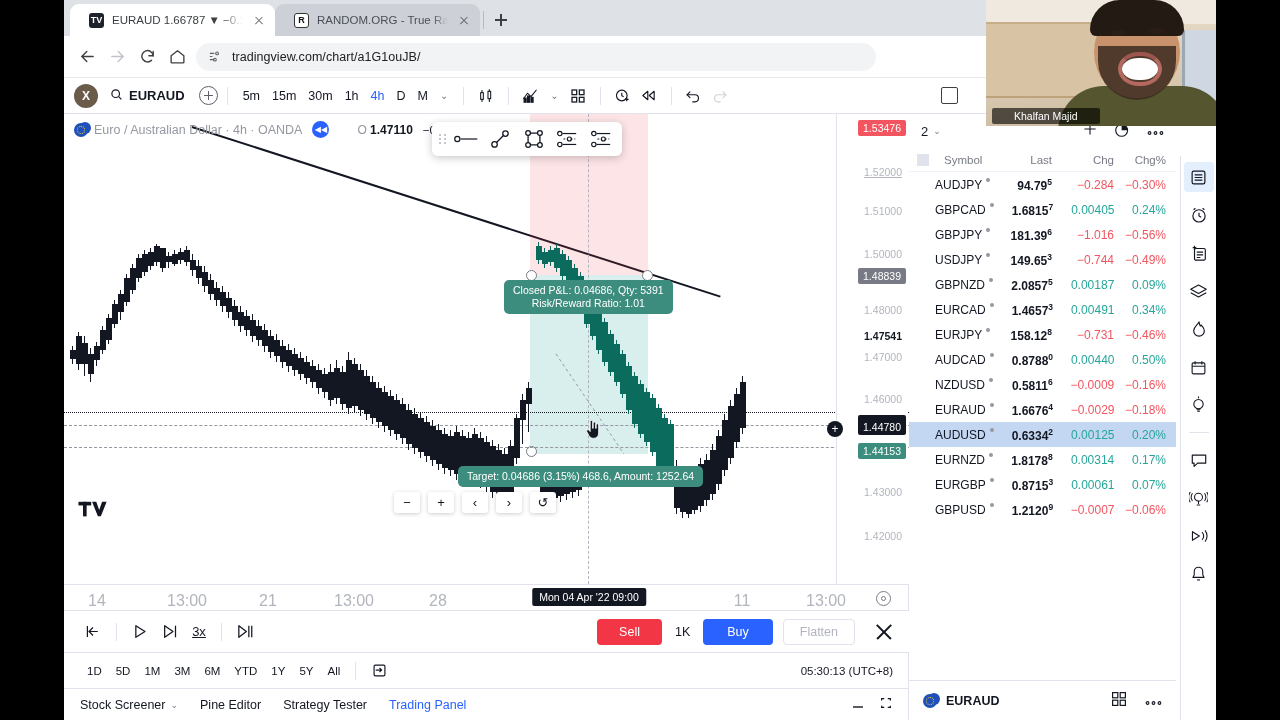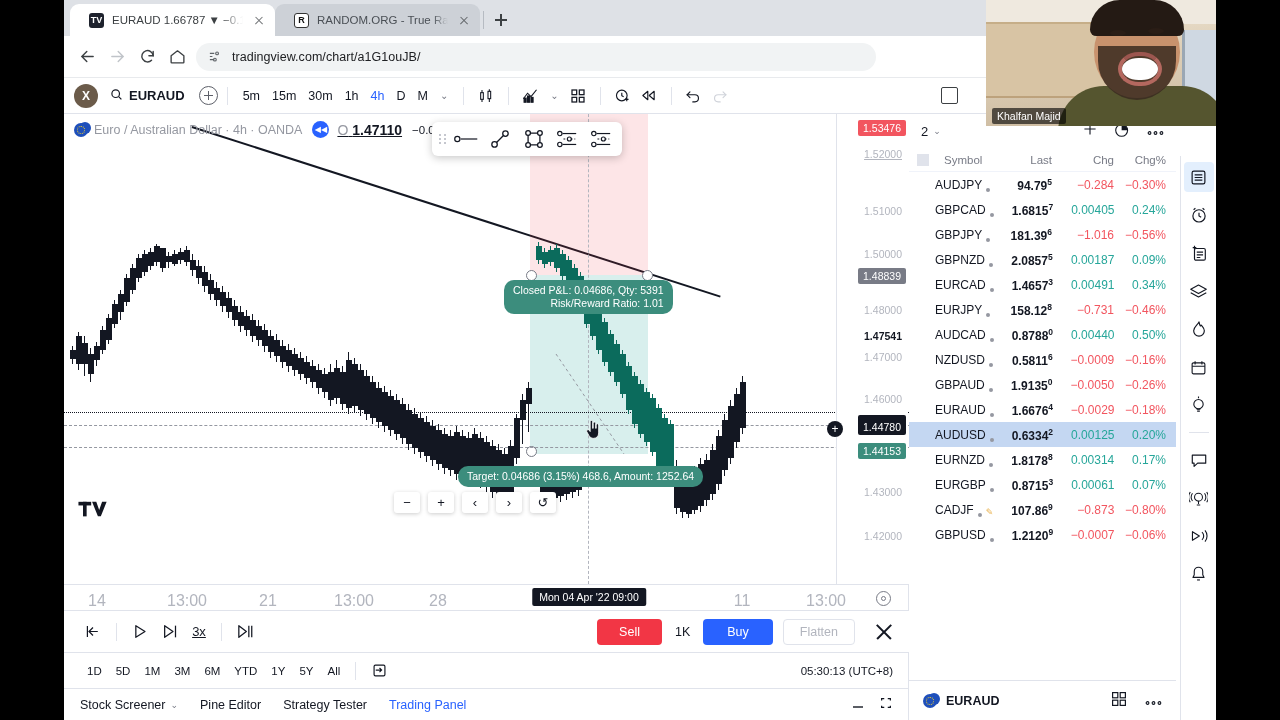--- a/index.html
+++ b/index.html
@@ -121,21 +121,21 @@
   .euflag {
     width:14px;height:14px;border-radius:50%;background:#1e4fbb;position:relative;flex:0 0 14px;
     box-shadow: 4px -2px 0 -1px #1e4fbb;
   }
   .euflag::after{content:"";position:absolute;inset:3px;border:1.2px dotted #f5d32a;border-radius:50%;}
   .legend .lt { font-size:12.5px; color:#9598a1; white-space:nowrap;}
   .legend .back-btn {
     width:17px;height:17px;border-radius:50%;background:#2962ff;color:#fff;font-size:8px;
     display:flex;align-items:center;justify-content:center;margin-left:4px;
   }
-  .legend .ohlc { font-size:14px; color:#131722; margin-left:2px; white-space:nowrap;text-decoration:underline;}
+  .legend .ohlc { font-size:12px; color:#131722; margin-left:22px; white-space:nowrap;}
   .legend .ohlc .k { color:#9598a1; }
   .legend .chg { font-size:11.5px; color:#131722; margin-left:4px; }
 
   
   .draw-float {
     position:absolute; left: 368px; top: 8px; height: 34px; background:#fff; border-radius:6px;
     box-shadow: 0 2px 8px rgba(0,0,0,.22); display:flex; align-items:center; padding: 0 4px; gap:2px; z-index: 12;
   }
   .draw-float .grip { width:12px; height:20px; display:flex; flex-wrap:wrap; align-content:center; gap:2px 3px; padding-left:3px; }
   .draw-float .grip i { width:2px;height:2px;background:#b2b5be;border-radius:50%; display:block;}
@@ -197,21 +197,21 @@
   .wl-head .acts { margin-left:auto; display:flex; align-items:center; gap:16px; color:#131722;}
   .wl-cols { height:24px; display:flex; align-items:center; font-size:11.5px; color:#787b86;
              border-bottom:1px solid #f0f3fa; padding: 0 10px 0 8px;}
   .c-flag { width: 12px; flex:0 0 12px;}
   .c-sym { flex: 1 1 auto; padding-left:15px;}
   .c-last{ width: 60px; text-align:right;}
   .c-chg { width: 62px; text-align:right;}
   .c-pct { width: 52px; text-align:right;}
   .wl-row { height:25px; display:flex; align-items:center; font-size:12px; padding: 0 10px 0 8px; }
   .wl-row.sel { background:#c4d7f2; }
-  .wl-row .c-sym { color:#131722; display:flex; align-items:flex-end; gap:4px; padding-left:6px;}
+  .wl-row .c-sym { color:#131722; display:flex; align-items:flex-start; gap:4px; padding-left:6px;}
   .dot { width:4px;height:4px;border-radius:50%;background:#9598a1; display:inline-block;}
   .wl-row .c-last { color:#131722; font-weight:700; }
   .wl-row .c-last sup { font-weight:700; font-size:8.5px; }
   .up { color:#26a69a; } .down { color:#f2555f; }
   .flagmark { width:8px;height:12px;border-radius:1px; }
   .wl-foot { position:absolute; left:0; bottom:0; width:267px; height:40px; border-top:1px solid #e0e3eb;
              display:flex; align-items:center; padding: 0 14px; gap:9px;}
   .wl-foot .fname { font-size:12.5px; font-weight:700; color:#131722;}
   .wl-foot .facts { margin-left:auto; display:flex; align-items:center; gap:18px; color:#131722;}
 
@@ -233,31 +233,31 @@
   .cam .head { position:absolute; left:108px; top:6px; width:86px; height:92px; border-radius:46px/50px;
                background:#c8926d; }
   .cam .hair { position:absolute; left:104px; top:0px; width:94px; height:36px; border-radius:47px 47px 10px 10px; background:#241a14;}
   .cam .beard { position:absolute; left:112px; top:46px; width:78px; height:54px; border-radius:0 0 40px 40px; background:#3a2a20; opacity:.85;}
   .cam .mouth { position:absolute; left:136px; top:58px; width:36px; height:22px; border-radius:18px/12px; background:#fff;}
   .cam .lip { position:absolute; left:132px; top:52px; width:44px; height:34px; border-radius:22px/18px; border:4px solid #b4685f; border-top-color:#9c564f;}
   .cam .eyeL { position:absolute; left:124px; top:30px; width:16px;height:6px;border-radius:8px/3px;background:#2a1d16;}
   .cam .eyeR { position:absolute; left:162px; top:28px; width:16px;height:6px;border-radius:8px/3px;background:#2a1d16;}
   .cam .body { position:absolute; left:72px; top:86px; width:170px; height:46px; border-radius:50px 50px 0 0; background:#55552f;}
   .cam .nametag { position:absolute; left:6px; bottom:2px; background:rgba(0,0,0,.62); color:#fff;
-                  font-size:10.5px; padding:2px 5px; border-radius:2px; z-index:5;}
+                  font-size:10.5px; padding:2px 22px; border-radius:2px; z-index:5;}
   .wick { position:absolute; width:1px; background:#131722;}
   .body-c { position:absolute; background:#131722; }
   .wick.g { background:#0b6b5c; } .body-c.g { background:#0b6b5c; }
 
   
   .zone-red { position:absolute; background:rgba(242,54,69,.13); }
   .zone-grn { position:absolute; background:rgba(38,166,154,.18); }
   .handle { position:absolute; width:11px;height:11px;border-radius:50%;background:#fff;border:1.3px solid #787b86; }
-  .tip { position:absolute; background:#3c8d7d; color:#fff; font-size:10.5px; border-radius:10px; padding:4px 9px;
-         line-height:1.25; text-align:right; white-space:nowrap; z-index:8;}
+  .tip { position:absolute; background:#3c8d7d; color:#fff; font-size:10.5px; border-radius:5px; padding:4px 9px;
+         line-height:1.25; text-align:center; white-space:nowrap; z-index:8;}
   .trendline { position:absolute; height:1.6px; background:#131722; transform-origin: 0 50%; }
   .hline { position:absolute; height:0; border-top:1px dashed #9598a1; left:0; }
   .dotline { position:absolute; height:0; border-top:1.5px dotted #131722; left:0; }
   .vdash { position:absolute; width:0; border-left:1px dashed #b2b5be; }
   .cursor-hand { position:absolute; font-size:15px; z-index:9; }
 </style>
 </head>
 <body>
 
 <div id="root">
@@ -782,21 +782,21 @@
               <svg width="30" height="20" viewBox="0 0 32 22" fill="#131722">
                   <rect x="0" y="2" width="14" height="4"></rect>
                   <rect x="5" y="2" width="4" height="16"></rect>
                   <path d="M15 2h4.6l3.2 9 3.2-9H31l-6.4 16h-3.2z"></path>
                 </svg>
             </span>
           </div>
 
           <div class="price-scale">
             <span class="plabel" style="top:14px;background:#f2555f;">1.53476</span>
-            <span class="ptick" style="top:40px;text-decoration:underline;">1.52000</span>
+            <span class="ptick" style="top:58px;text-decoration:underline;">1.52000</span>
             <span class="ptick" style="top:97px;">1.51000</span>
             <span class="ptick" style="top:140px;">1.50000</span>
             <span class="plabel" style="top:162px;background:#787b86;">1.48839</span>
             <span class="ptick" style="top:196px;">1.48000</span>
             <span class="ptick" style="top:222px;color:#131722;font-weight:700;">1.47541</span>
             <span class="ptick" style="top:243px;">1.47000</span>
             <span class="ptick" style="top:285px;">1.46000</span>
             <span class="plabel" style="top:301px;background:#131722;margin-top:8px;">1.45104</span>
             <span class="plabel" style="top:313px;background:#131722;">1.44780</span>
             <span class="plabel" style="top:337px;background:#3c8d7d;">1.44153</span>
@@ -944,20 +944,27 @@
               </div>
               <div class="wl-row">
                 <span class="c-flag"><span class="flagmark" style="background:#f0a030"></span></span>
                 <span class="c-sym">GBPJPY<span class="dot"></span></span>
                 <span class="c-last">181.39<sup>6</sup></span>
                 <span class="c-chg down">−1.016</span>
                 <span class="c-pct down">−0.56%</span>
               </div>
               <div class="wl-row">
                 <span class="c-flag"><span class="flagmark" style="background:#f0a030"></span></span>
+                <span class="c-sym">USDJPY<span class="dot"></span></span>
+                <span class="c-last">149.65<sup>3</sup></span>
+                <span class="c-chg down">−0.744</span>
+                <span class="c-pct down">−0.49%</span>
+              </div>
+              <div class="wl-row">
+                <span class="c-flag"><span class="flagmark" style="background:#f0a030"></span></span>
                 <span class="c-sym">GBPNZD<span class="dot"></span></span>
                 <span class="c-last">2.0857<sup>5</sup></span>
                 <span class="c-chg up">0.00187</span>
                 <span class="c-pct up">0.09%</span>
               </div>
               <div class="wl-row">
                 <span class="c-flag"><span class="flagmark" style="background:#f0a030"></span></span>
                 <span class="c-sym">EURCAD<span class="dot"></span></span>
                 <span class="c-last">1.4657<sup>3</sup></span>
                 <span class="c-chg up">0.00491</span>
@@ -976,27 +983,20 @@
                 <span class="c-last">0.8788<sup>0</sup></span>
                 <span class="c-chg up">0.00440</span>
                 <span class="c-pct up">0.50%</span>
               </div>
               <div class="wl-row">
                 <span class="c-flag"></span>
                 <span class="c-sym">NZDUSD<span class="dot"></span></span>
                 <span class="c-last">0.5811<sup>6</sup></span>
                 <span class="c-chg down">−0.0009</span>
                 <span class="c-pct down">−0.16%</span>
-              </div>
-              <div class="wl-row">
-                <span class="c-flag"></span>
-                <span class="c-sym">GBPAUD<span class="dot"></span></span>
-                <span class="c-last">1.9135<sup>0</sup></span>
-                <span class="c-chg down">−0.0050</span>
-                <span class="c-pct down">−0.26%</span>
               </div>
               <div class="wl-row">
                 <span class="c-flag"></span>
                 <span class="c-sym">EURAUD<span class="dot"></span></span>
                 <span class="c-last">1.6676<sup>4</sup></span>
                 <span class="c-chg down">−0.0029</span>
                 <span class="c-pct down">−0.18%</span>
               </div>
               <div class="wl-row sel">
                 <span class="c-flag"></span>
@@ -1011,27 +1011,20 @@
                 <span class="c-last">1.8178<sup>8</sup></span>
                 <span class="c-chg up">0.00314</span>
                 <span class="c-pct up">0.17%</span>
               </div>
               <div class="wl-row">
                 <span class="c-flag"></span>
                 <span class="c-sym">EURGBP<span class="dot"></span></span>
                 <span class="c-last">0.8715<sup>3</sup></span>
                 <span class="c-chg up">0.00061</span>
                 <span class="c-pct up">0.07%</span>
-              </div>
-              <div class="wl-row">
-                <span class="c-flag"></span>
-                <span class="c-sym">CADJF<span class="dot"></span><span style="color:#e8b04b;font-size:9px">✎</span></span>
-                <span class="c-last">107.86<sup>9</sup></span>
-                <span class="c-chg down">−0.873</span>
-                <span class="c-pct down">−0.80%</span>
               </div>
               <div class="wl-row">
                 <span class="c-flag"></span>
                 <span class="c-sym">GBPUSD<span class="dot"></span></span>
                 <span class="c-last">1.2120<sup>9</sup></span>
                 <span class="c-chg down">−0.0007</span>
                 <span class="c-pct down">−0.06%</span>
               </div>
             </div>
           <div class="wl-foot">

